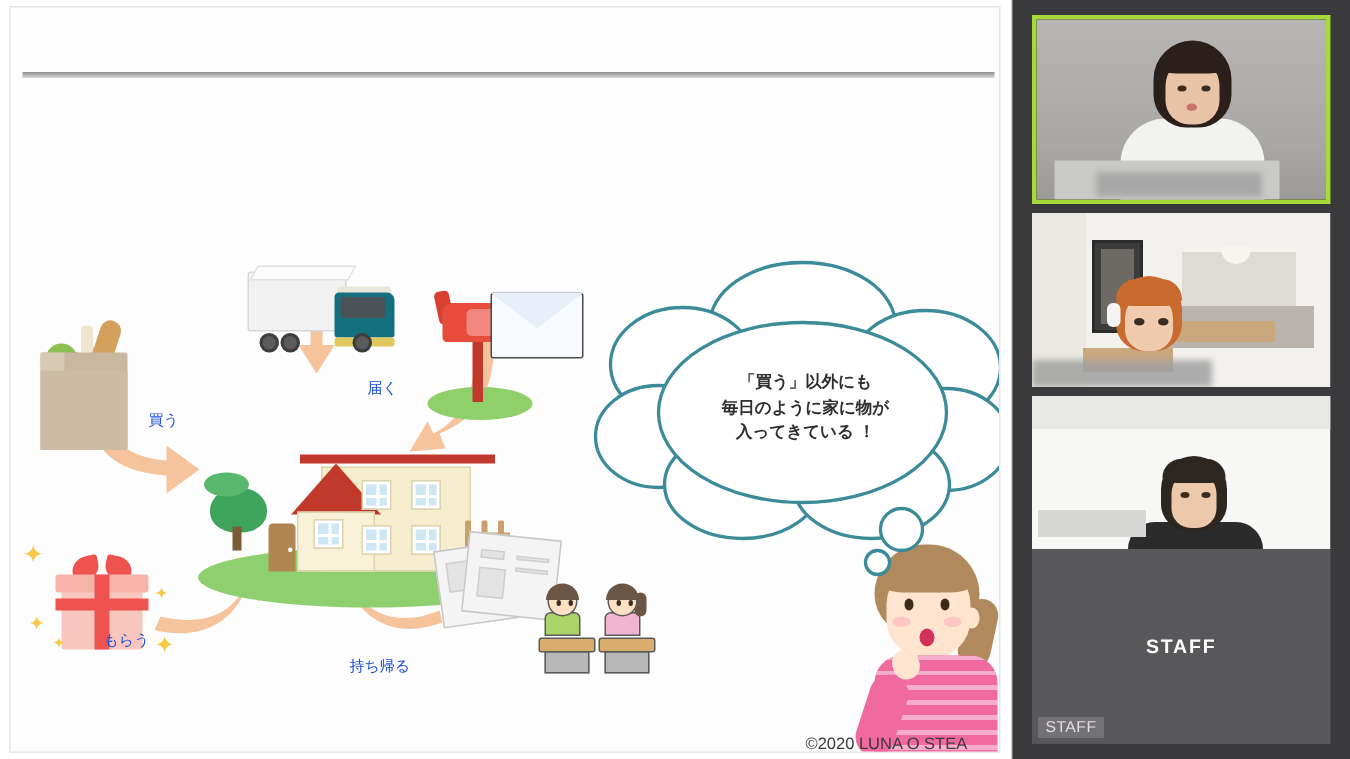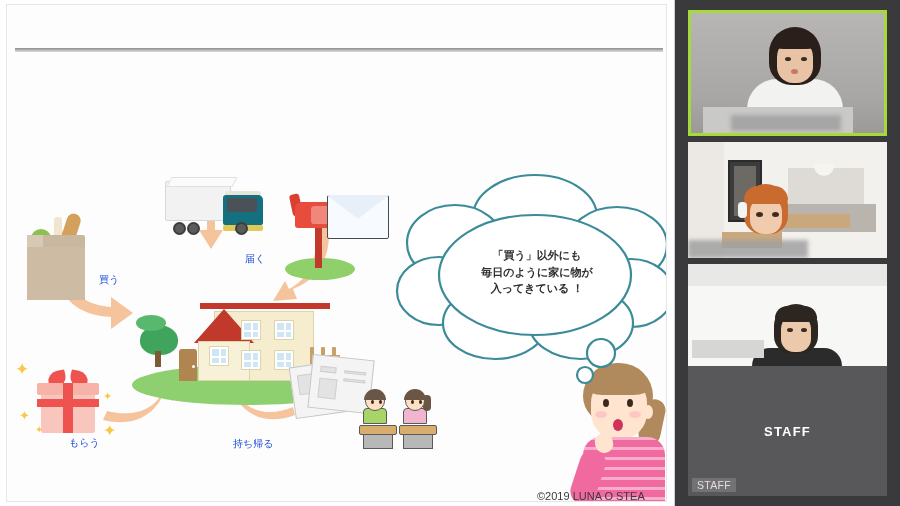--- a/index.html
+++ b/index.html
@@ -48,21 +48,21 @@
     letter-spacing: 1px; white-space: nowrap;
   }
 
   
   .dlabel {
     position: absolute; font-size: 10px; font-weight: normal; color: #1d4ed8;
     white-space: nowrap;
   }
   .lbl-kau    { left: 92px;  top: 268px; }
   .lbl-todoku { left: 238px; top: 247px; }
-  .lbl-morau  { left: 62px;  top: 431px; }
+  .lbl-morau  { left: 62px;  top: 415px; }
   .lbl-mochi  { left: 226px; top: 432px; }
 
   .copyright {
     position: absolute; left: 530px; top: 485px;
     font-size: 11px; color: #3a3a3a; white-space: nowrap;
   }
 
   
   .ill { position: absolute; }
 
@@ -512,21 +512,21 @@
         <div class="bubble-text">「買う」以外にも
 毎日のように家に物が
 入ってきている ！</div>
       </div>
 
       <div class="dlabel lbl-kau">買う</div>
       <div class="dlabel lbl-todoku">届く</div>
       <div class="dlabel lbl-morau">もらう</div>
       <div class="dlabel lbl-mochi">持ち帰る</div>
 
-      <div class="copyright">©2019 LUNA O STEA</div>
+      <div class="copyright">©2020 LUNA O STEA</div>
     </div>
   </div>
 
   <div class="vpanel">
 
     <div class="tile tile-active t1">
       <div class="cam">
         <div class="c1-bg"></div>
         <div class="c1-body"></div>
         <div class="c1-head"></div>

